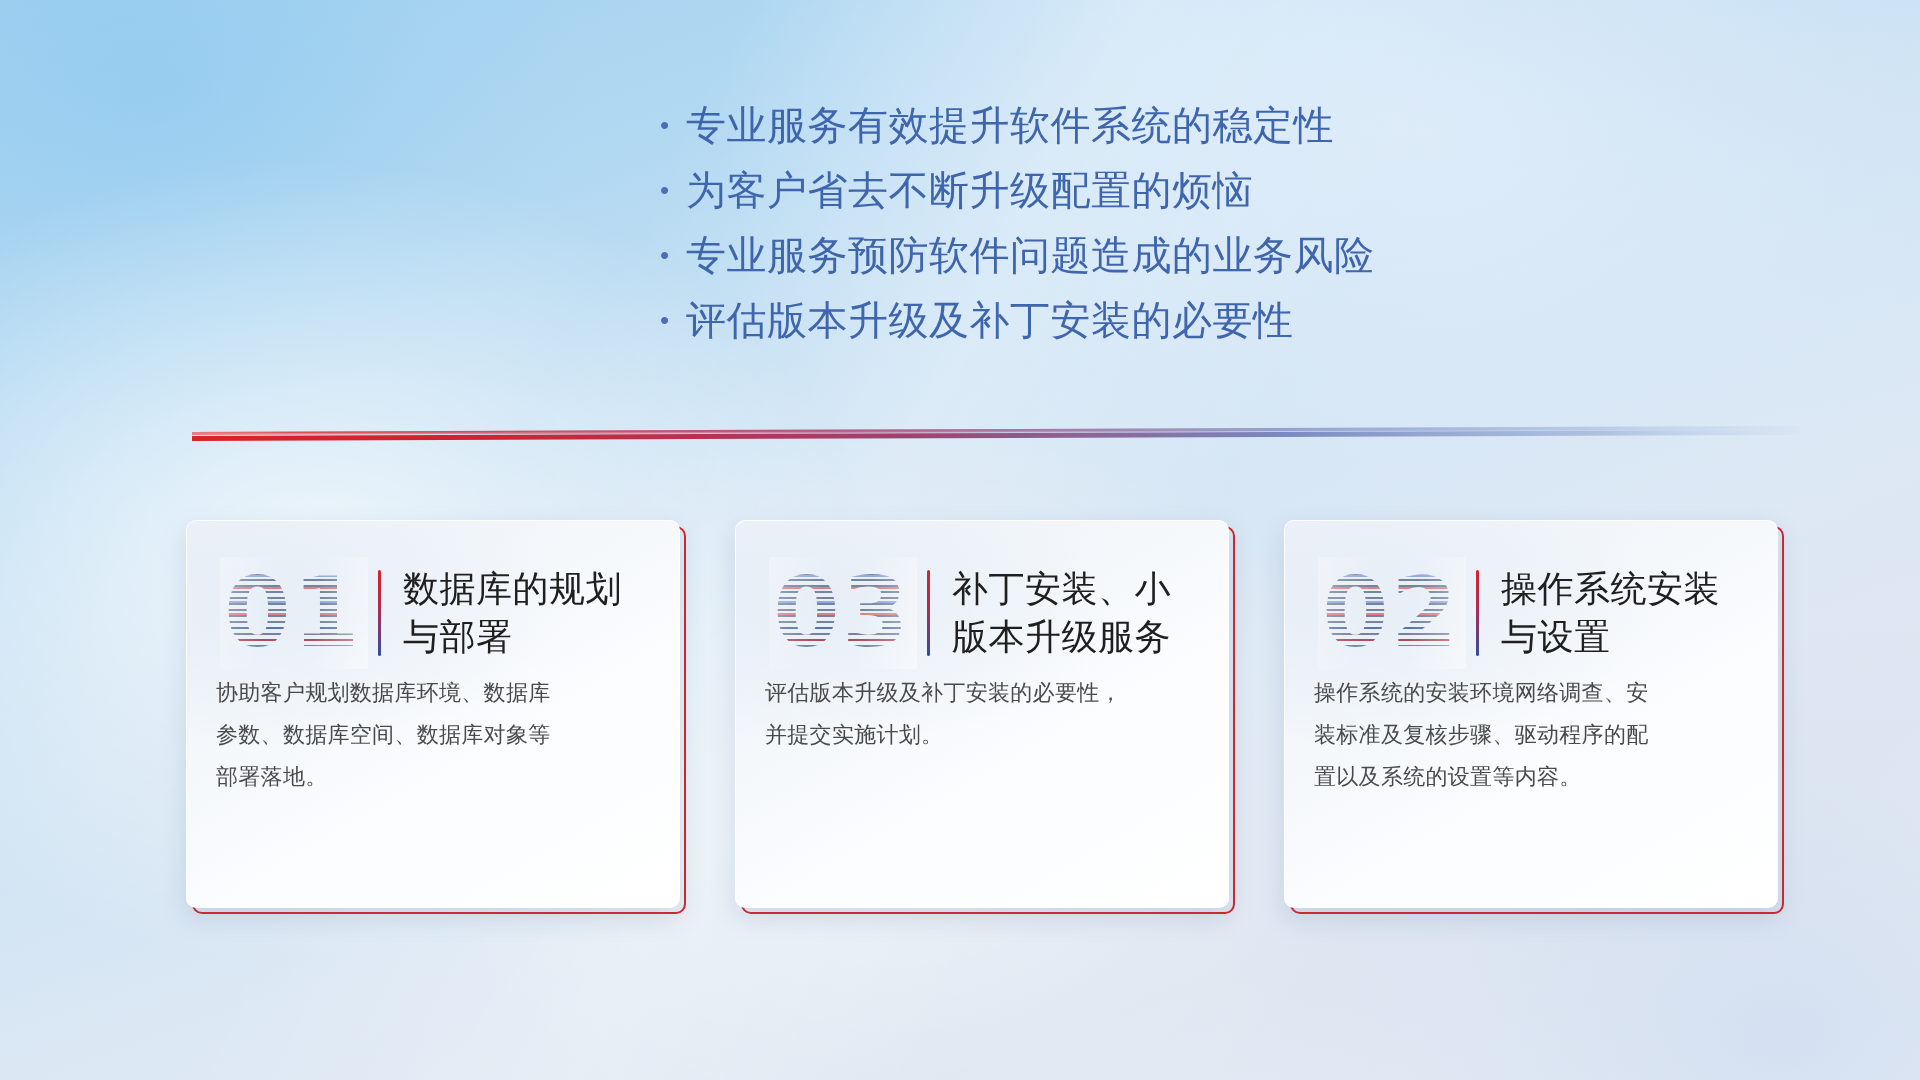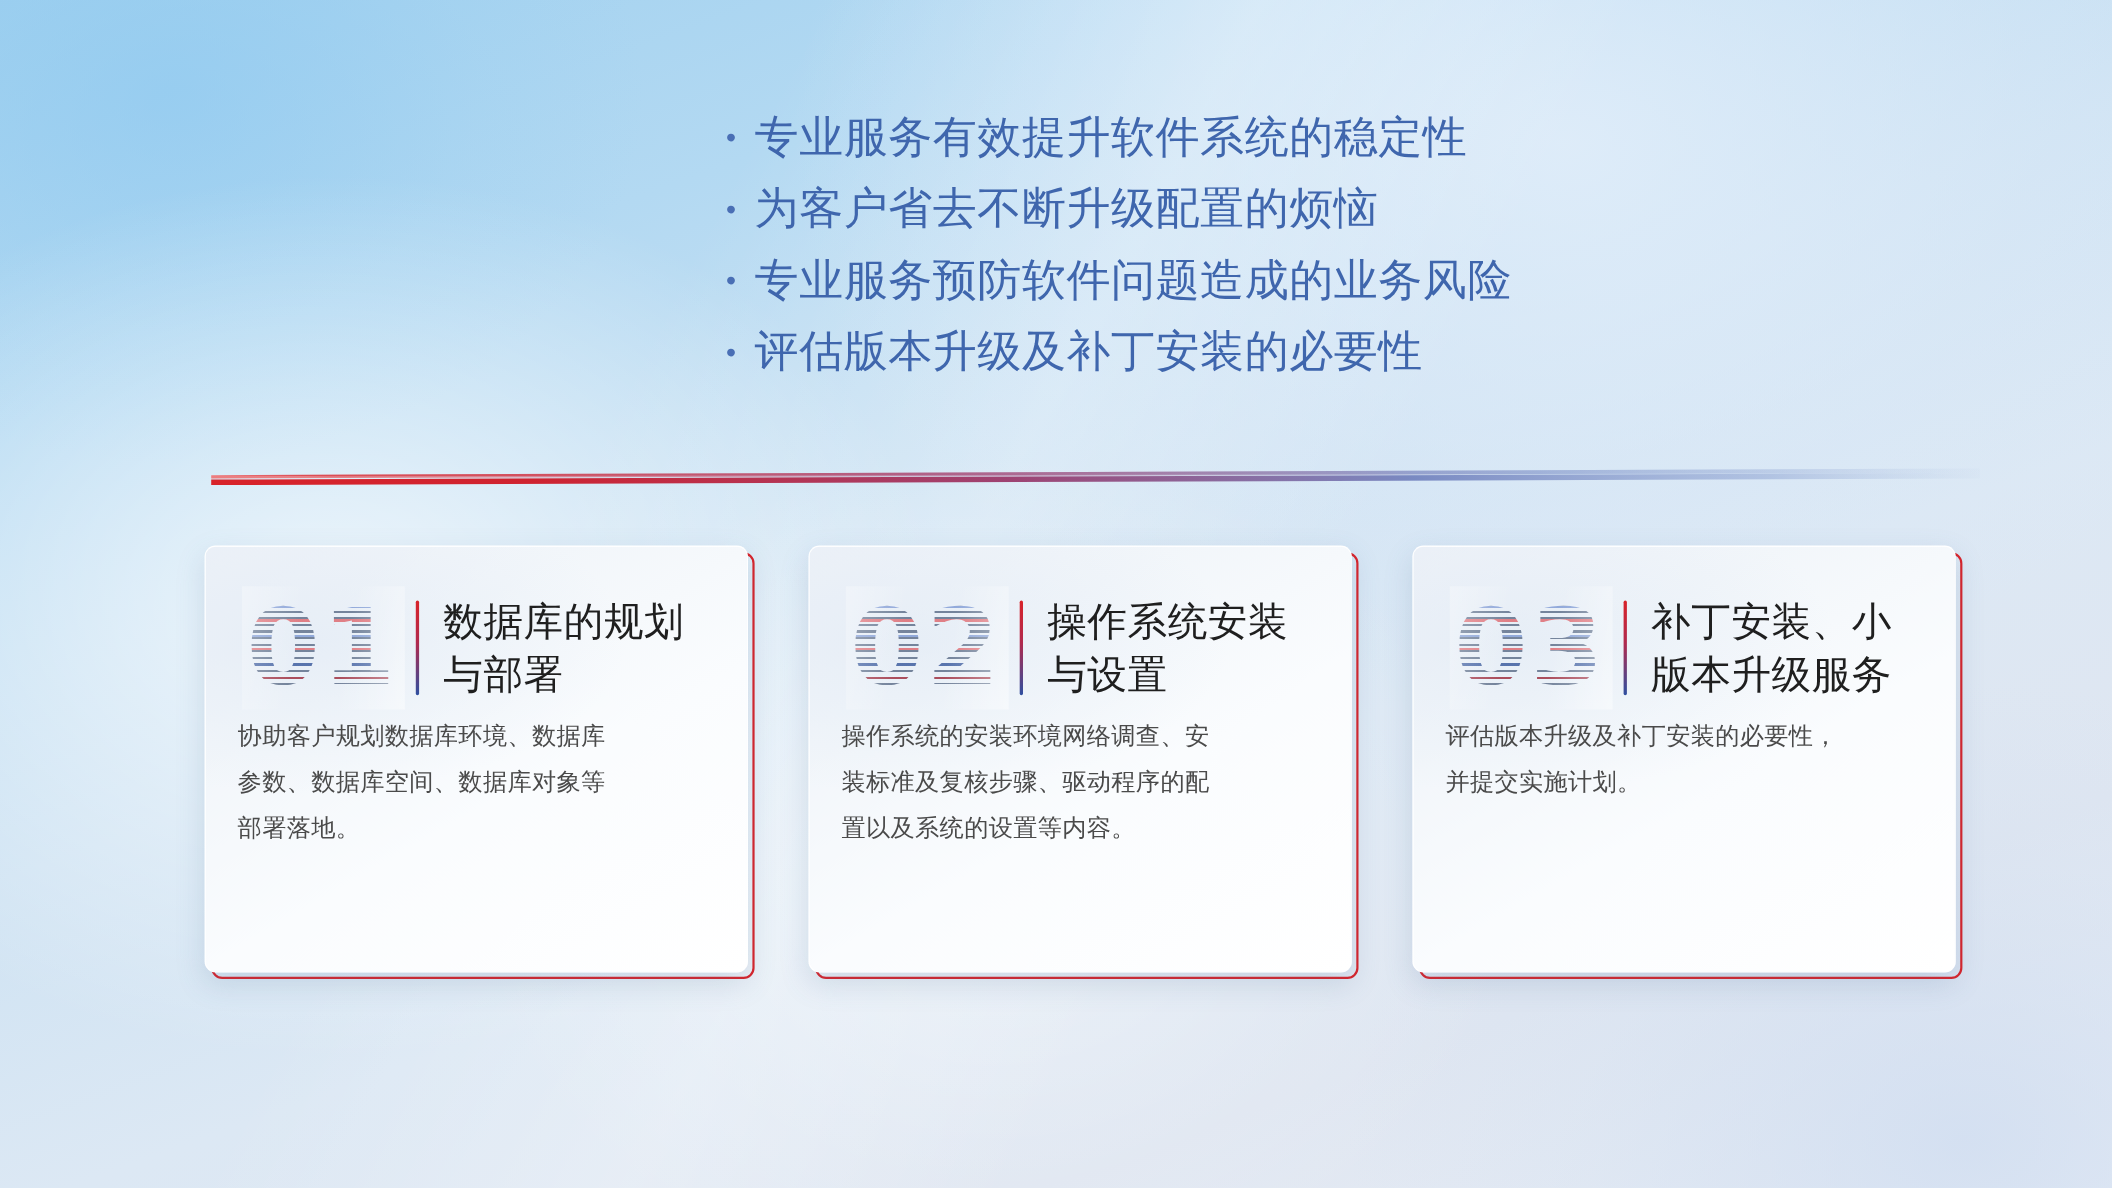--- a/index.html
+++ b/index.html
@@ -80,21 +80,21 @@
     top: 420px;
     width: 1620px;
     height: 26px;
   }
   .divider-wrap svg { display: block; width: 100%; height: 100%; }
 
   
   .cards {
     position: absolute;
     left: 186px;
-    top: 496px;
+    top: 520px;
     width: 1690px;
     height: 390px;
     display: flex;
     gap: 55px;
   }
 
   .card {
     position: relative;
     width: 494px;
     height: 388px;
@@ -334,48 +334,48 @@
 部署落地。</div>
       </div>
     </div>
 
     <div class="card">
       <div class="card-outline"></div>
       <div class="card-face"></div>
       <div class="card-inner">
         <div class="card-head">
           <div class="card-num">
+            <div class="glyph">03</div>
+            <div class="glyph-tint">03</div>
+            <div class="glyph-tint2">03</div>
+          </div>
+          <div class="card-rule"></div>
+          <div class="card-title">补丁安装、小
+版本升级服务</div>
+        </div>
+        <div class="card-body">评估版本升级及补丁安装的必要性，
+并提交实施计划。</div>
+      </div>
+    </div>
+
+    <div class="card">
+      <div class="card-outline"></div>
+      <div class="card-face"></div>
+      <div class="card-inner">
+        <div class="card-head">
+          <div class="card-num">
             <div class="glyph">02</div>
             <div class="glyph-tint">02</div>
             <div class="glyph-tint2">02</div>
           </div>
           <div class="card-rule"></div>
           <div class="card-title">操作系统安装
 与设置</div>
         </div>
         <div class="card-body">操作系统的安装环境网络调查、安
 装标准及复核步骤、驱动程序的配
 置以及系统的设置等内容。</div>
       </div>
     </div>
 
-    <div class="card">
-      <div class="card-outline"></div>
-      <div class="card-face"></div>
-      <div class="card-inner">
-        <div class="card-head">
-          <div class="card-num">
-            <div class="glyph">03</div>
-            <div class="glyph-tint">03</div>
-            <div class="glyph-tint2">03</div>
-          </div>
-          <div class="card-rule"></div>
-          <div class="card-title">补丁安装、小
-版本升级服务</div>
-        </div>
-        <div class="card-body">评估版本升级及补丁安装的必要性，
-并提交实施计划。</div>
-      </div>
-    </div>
-
   </div>
 
 </div>
 
 </body></html>

